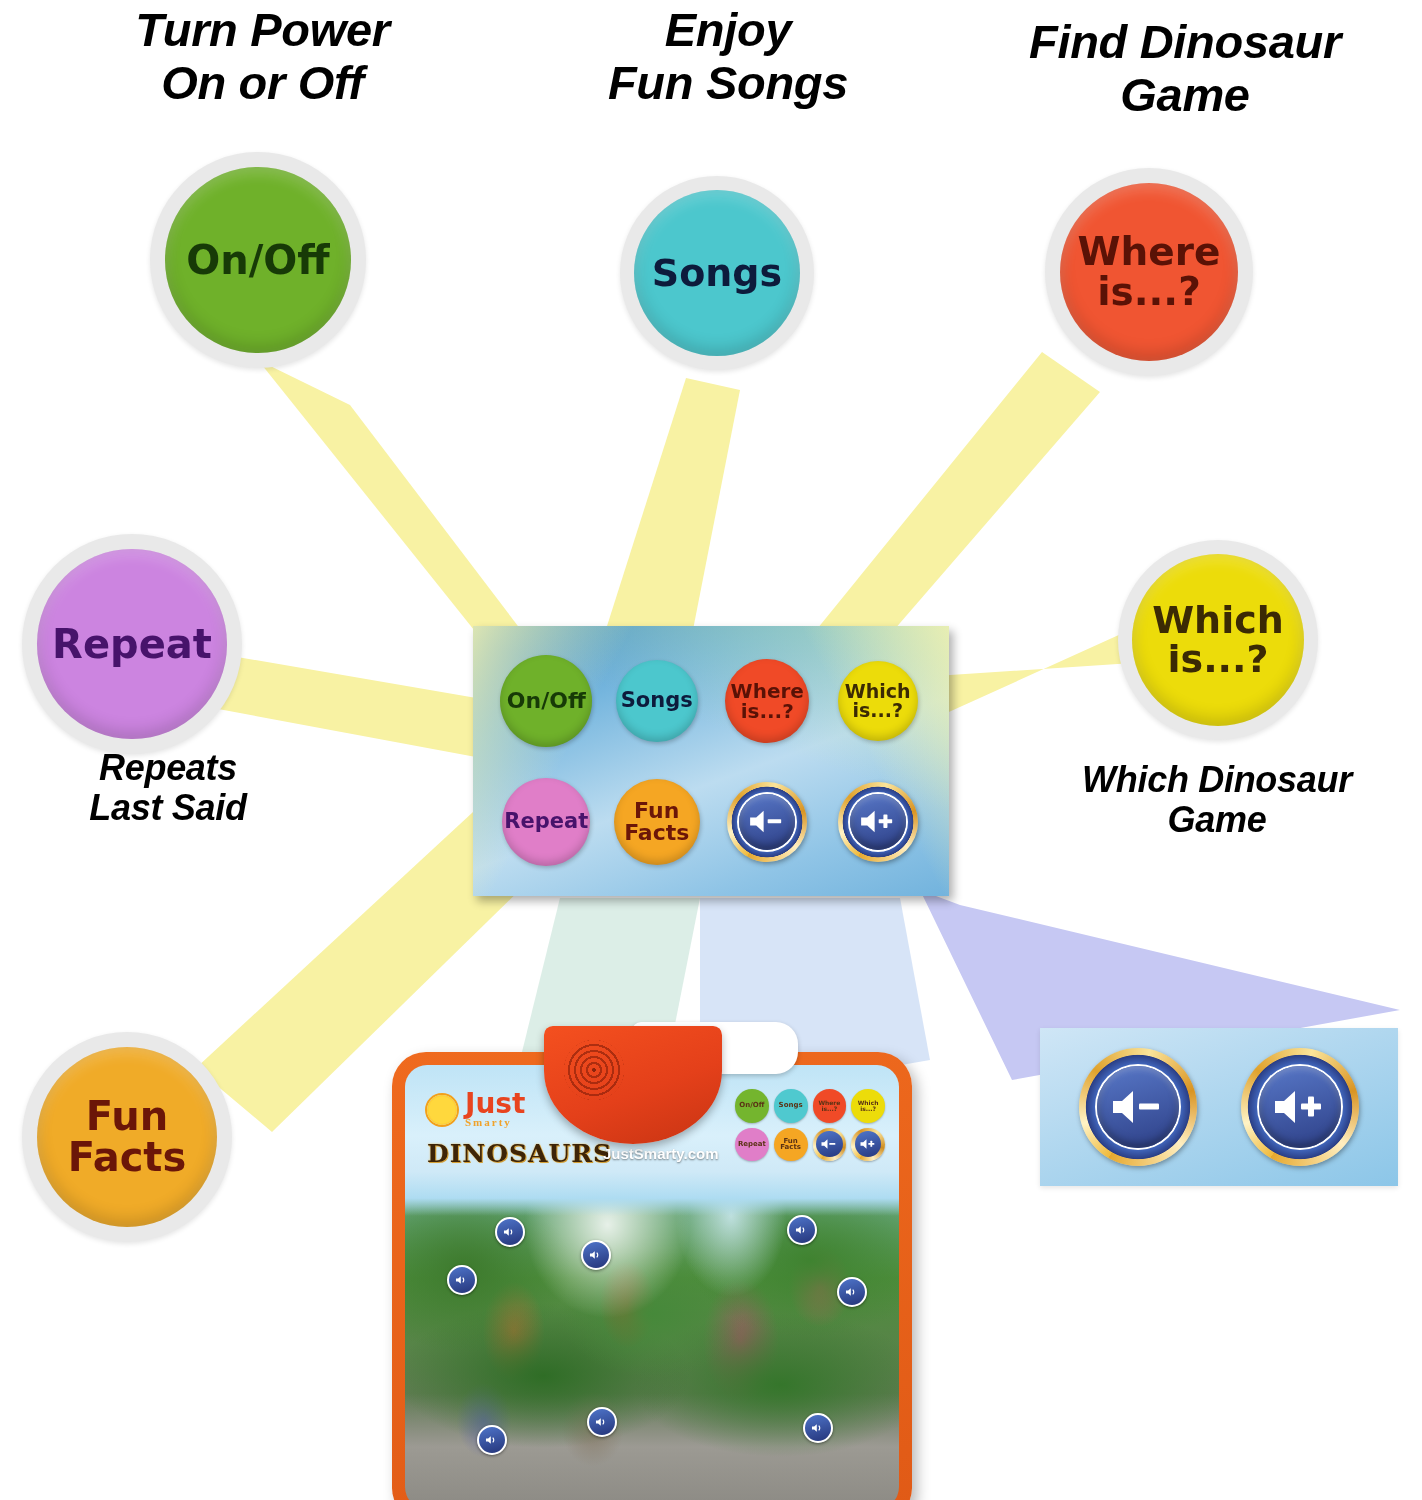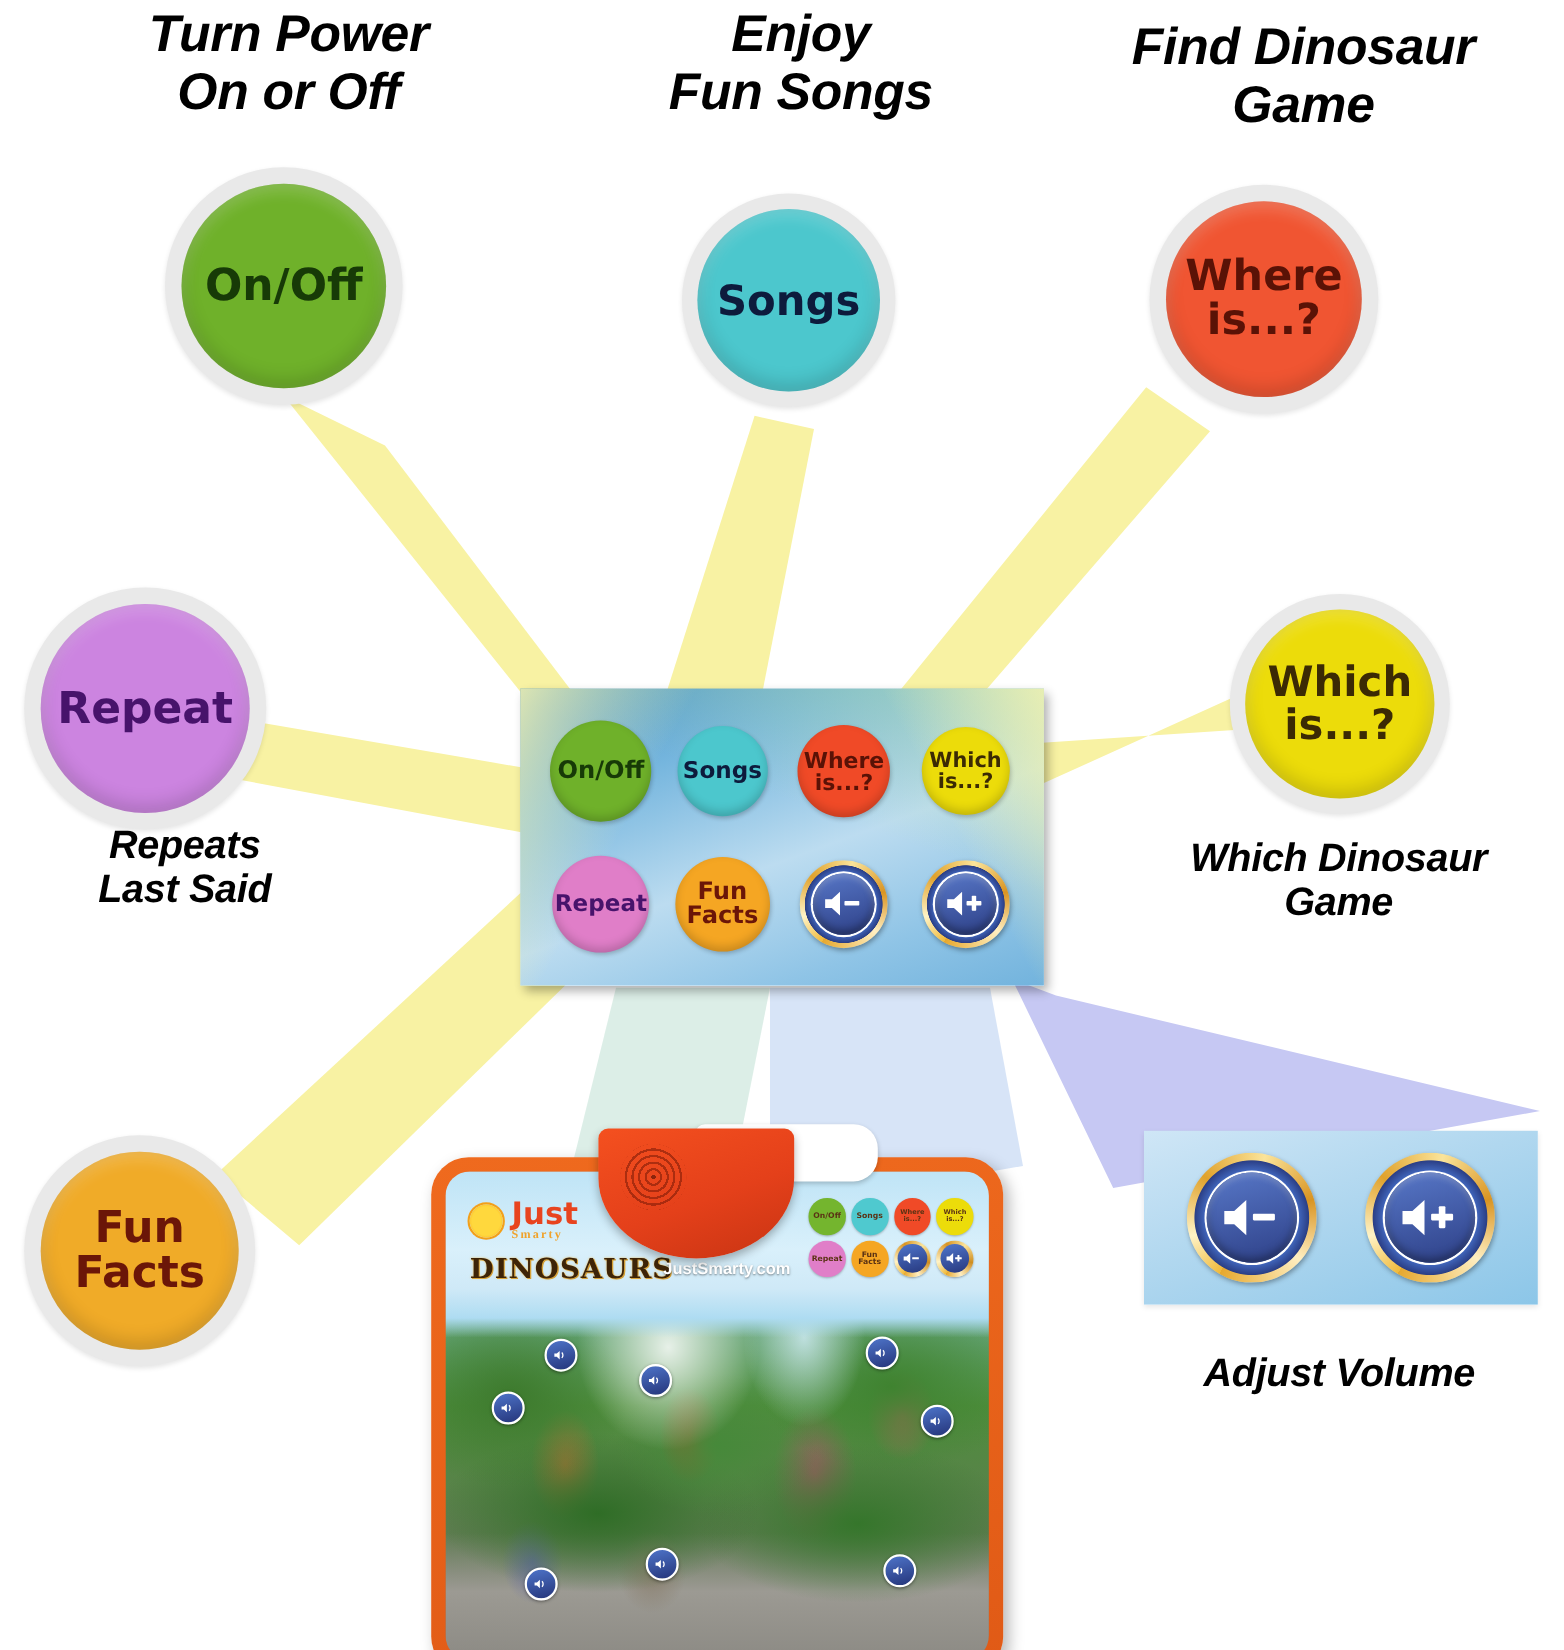--- a/index.html
+++ b/index.html
@@ -188,21 +188,20 @@
   <div class="hd sz-top" style="left:558px;top:4px;width:340px;">Enjoy
 Fun Songs</div>
   <div class="hd sz-top" style="left:985px;top:16px;width:400px;">Find Dinosaur
 Game</div>
 
   <div class="hd sz-side" style="left:8px;top:748px;width:320px;">Repeats
 Last Said</div>
   <div class="hd sz-side" style="left:1012px;top:760px;width:410px;">Which Dinosaur
 Game</div>
 
-  <div class="hd sz-side" style="left:1030px;top:1228px;width:375px;">Adjust Volume</div>
 
   <div class="callout" style="left:150px;top:152px;width:216px;height:216px;">
     <div class="disc" style="background:#6fb12a;color:#173a07;font-size:40px;">On/Off</div>
   </div>
 
   <div class="callout" style="left:620px;top:176px;width:194px;height:194px;">
     <div class="disc" style="background:#4cc7cd;color:#0d1b3c;font-size:38px;">Songs</div>
   </div>
 
   <div class="callout" style="left:1045px;top:168px;width:208px;height:208px;">

